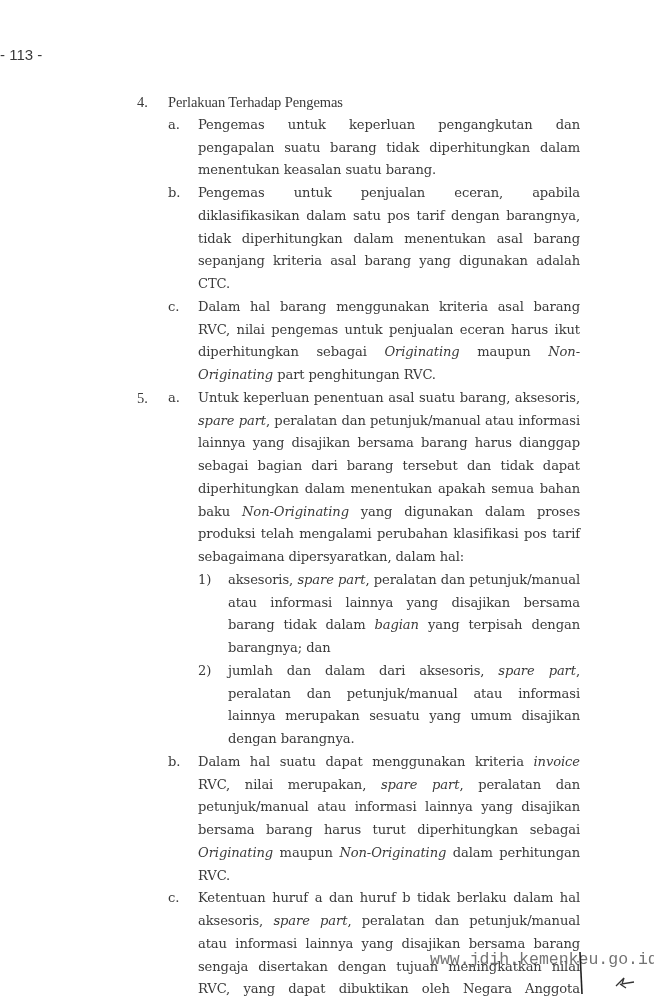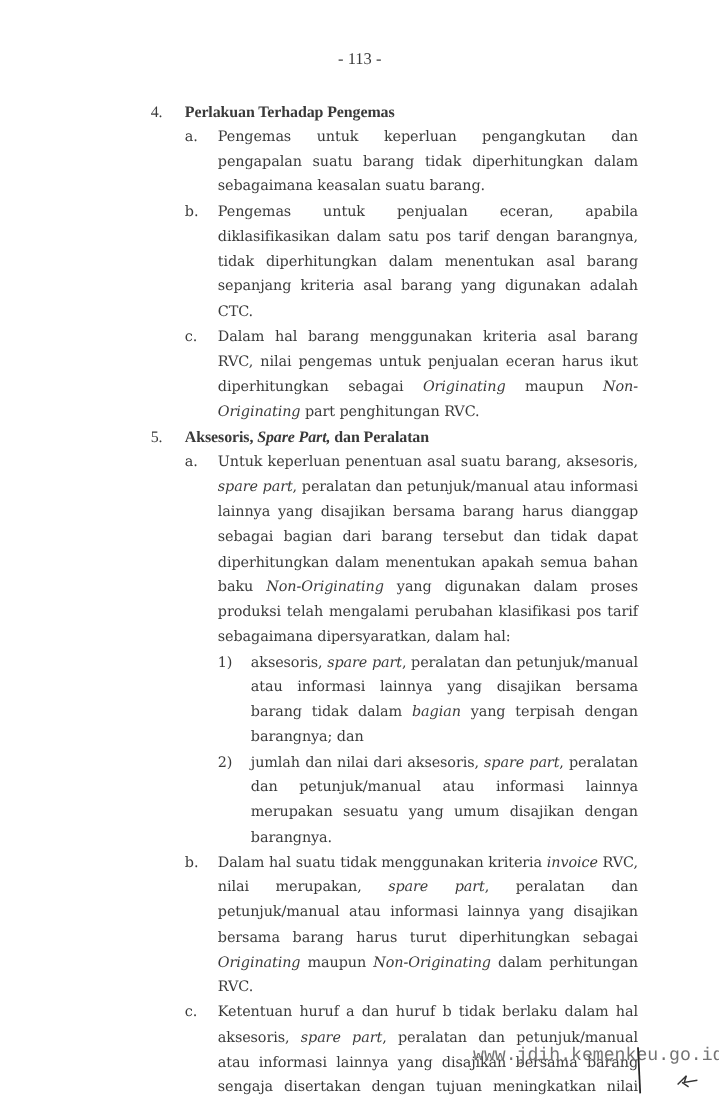--- a/index.html
+++ b/index.html
@@ -1,24 +1,24 @@
 <!DOCTYPE html>
 <html><head>
 <meta charset="utf-8">
 <style>
   html, body { margin: 0; padding: 0; background: #ffffff; }
   body { width: 654px; height: 1000px; position: relative; overflow: hidden;
          font-family: "DejaVu Serif", "Liberation Serif", serif; color: #3a3a3a; }
-  .page-number { position: absolute; top: 46px; left: 0; width: 654px; text-align: center;
-                 font-family: Liberation Serif, serif; font-size: 15px; }
+  .page-number { position: absolute; top: 46px; left: 0; width: 654px; text-align: left;
+                 font-family: Liberation Sans, sans-serif; font-size: 15px; }
   .content { position: absolute; top: 91px; left: 137px; width: 443px;
              font-size: 13.1px; line-height: 22.75px; letter-spacing: -0.1px; }
   .item { position: relative; padding-left: 31px; }
   .item > .num { position: absolute; left: 0; top: 0; font-family: "Liberation Serif", serif; font-size: 14.5px; }
-  .item > .title { font-family: "Liberation Serif", serif; font-size: 14.5px; font-weight: bold; }
+  .item > .title { font-family: "Liberation Serif", serif; font-size: 14.5px; }
   .sub { position: relative; padding-left: 30px; }
   .sub > .lbl { position: absolute; left: 0; top: 0; }
   .nested { position: relative; padding-left: 30px; }
   .nested > .lbl { position: absolute; left: 0; top: 0; }
   .just { text-align: justify; text-align-last: left; }
   em { font-style: italic; }
   .footer-url { position: absolute; top: 950px; left: 430px; font-family: Liberation Mono, monospace;
                 font-size: 16.5px; color: #737373; }
   .sig { position: absolute; left: 578px; top: 950px; }
 </style>
@@ -28,53 +28,52 @@
 <div class="page-number">- 113 -</div>
 
 <div class="content">
 
   <div class="item">
     <span class="num">4.</span>
     <div class="title">Perlakuan Terhadap Pengemas</div>
 
     <div class="sub">
       <span class="lbl">a.</span>
-      <div class="just">Pengemas untuk keperluan pengangkutan dan pengapalan suatu barang tidak diperhitungkan dalam sebagaimana keasalan suatu barang.</div>
+      <div class="just">Pengemas untuk keperluan pengangkutan dan pengapalan suatu barang tidak diperhitungkan dalam menentukan keasalan suatu barang.</div>
     </div>
     <div class="sub">
       <span class="lbl">b.</span>
       <div class="just">Pengemas untuk penjualan eceran, apabila diklasifikasikan dalam satu pos tarif dengan barangnya, tidak diperhitungkan dalam menentukan asal barang sepanjang kriteria asal barang yang digunakan adalah CTC.</div>
     </div>
     <div class="sub">
       <span class="lbl">c.</span>
       <div class="just"><span>Dalam hal barang menggunakan kriteria asal barang RVC, nilai pengemas untuk penjualan eceran harus ikut diperhitungkan sebagai </span><em>Originating</em><span> maupun </span><em>Non-Originating</em><span> part penghitungan RVC.</span></div>
     </div>
   </div>
 
   <div class="item">
     <span class="num">5.</span>
-    <div class="title"><span>Aksesoris, </span><em>Spare Part,</em><span> dan Peralatan</span></div>
 
     <div class="sub">
       <span class="lbl">a.</span>
       <div class="just"><span>Untuk keperluan penentuan asal suatu barang, aksesoris, </span><em>spare part</em><span>, peralatan dan petunjuk/manual atau informasi lainnya yang disajikan bersama barang harus dianggap sebagai bagian dari barang tersebut dan tidak dapat diperhitungkan dalam menentukan apakah semua bahan baku </span><em>Non-Originating</em><span> yang digunakan dalam proses produksi telah mengalami perubahan klasifikasi pos tarif sebagaimana dipersyaratkan, dalam hal:</span></div>
 
       <div class="nested">
         <span class="lbl">1)</span>
         <div class="just"><span>aksesoris, </span><em>spare part</em><span>, peralatan dan petunjuk/manual atau informasi lainnya yang disajikan bersama barang tidak dalam </span><em>bagian</em><span> yang terpisah dengan barangnya; dan</span></div>
       </div>
       <div class="nested">
         <span class="lbl">2)</span>
-        <div class="just"><span>jumlah dan nilai dari aksesoris, </span><em>spare part</em><span>, peralatan dan petunjuk/manual atau informasi lainnya merupakan sesuatu yang umum disajikan dengan barangnya.</span></div>
+        <div class="just"><span>jumlah dan dalam dari aksesoris, </span><em>spare part</em><span>, peralatan dan petunjuk/manual atau informasi lainnya merupakan sesuatu yang umum disajikan dengan barangnya.</span></div>
       </div>
     </div>
 
     <div class="sub">
       <span class="lbl">b.</span>
-      <div class="just"><span>Dalam hal suatu tidak menggunakan kriteria </span><em>invoice</em><span> RVC, nilai merupakan, </span><em>spare part</em><span>, peralatan dan petunjuk/manual atau informasi lainnya yang disajikan bersama barang harus turut diperhitungkan sebagai </span><em>Originating</em><span> maupun </span><em>Non-Originating</em><span> dalam perhitungan RVC.</span></div>
+      <div class="just"><span>Dalam hal suatu dapat menggunakan kriteria </span><em>invoice</em><span> RVC, nilai merupakan, </span><em>spare part</em><span>, peralatan dan petunjuk/manual atau informasi lainnya yang disajikan bersama barang harus turut diperhitungkan sebagai </span><em>Originating</em><span> maupun </span><em>Non-Originating</em><span> dalam perhitungan RVC.</span></div>
     </div>
 
     <div class="sub">
       <span class="lbl">c.</span>
       <div class="just"><span>Ketentuan huruf a dan huruf b tidak berlaku dalam hal aksesoris, </span><em>spare part</em><span>, peralatan dan petunjuk/manual atau informasi lainnya yang disajikan bersama barang sengaja disertakan dengan tujuan meningkatkan nilai RVC, yang dapat dibuktikan oleh Negara Anggota pengimpor.</span></div>
     </div>
   </div>
 </div>
 
 <div class="footer-url">www.jdih.kemenkeu.go.id</div>

